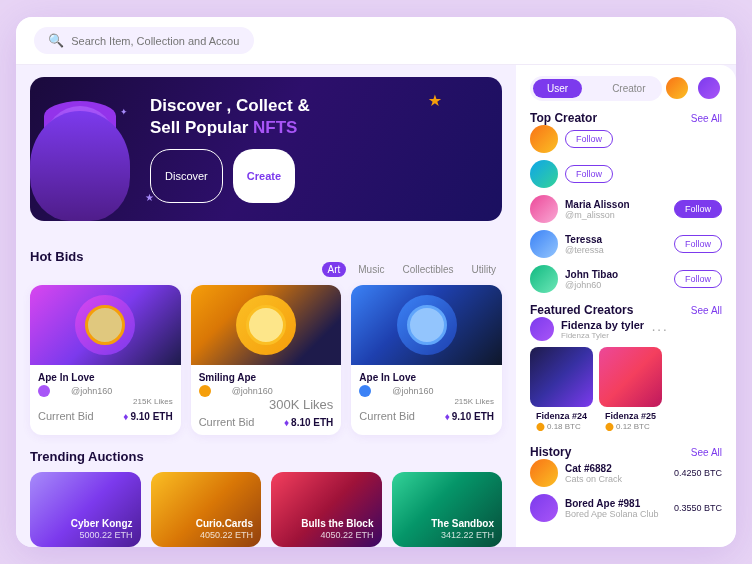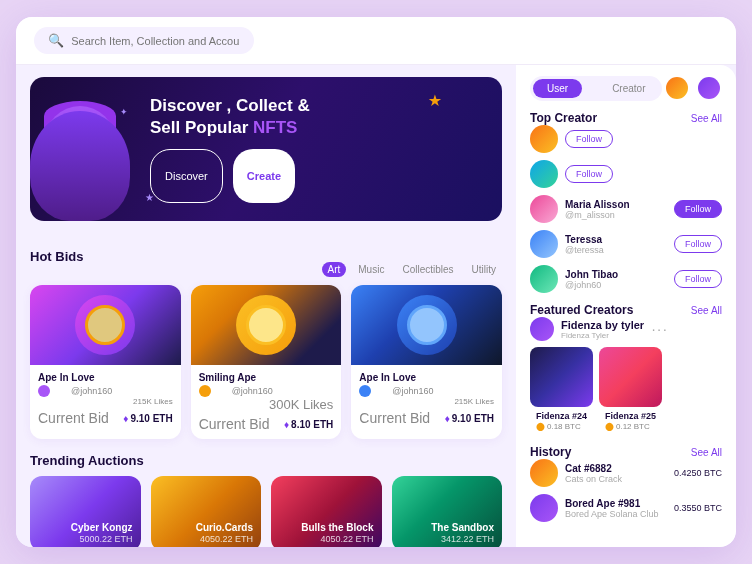--- a/index.html
+++ b/index.html
@@ -193,21 +193,21 @@
     .nft-card-img {
       width: 100%;
       height: 80px;
       position: relative;
       overflow: hidden;
     }
     .nft-card-info { padding: 7px 8px; }
     .nft-card-name { font-size: 10px; font-weight: 700; color: #1a0a3c; margin-bottom: 2px; }
     .nft-card-user { font-size: 9px; color: #888; display: flex; align-items: center; gap: 21px; }
     .nft-card-bid-row { display: flex; justify-content: space-between; align-items: center; margin-top: 4px; }
-    .nft-current-bid { font-size: 14px; color: #888; }
+    .nft-current-bid { font-size: 11px; color: #888; }
     .nft-price { font-size: 10px; font-weight: 700; color: #1a0a3c; display: flex; align-items: center; gap: 2px; }
     .eth-icon { color: #7c3aed; font-size: 10px; }
     
     .trending-cards-row {
       display: flex;
       gap: 10px;
     }
     .trending-card {
       flex: 1;
       border-radius: 12px;

